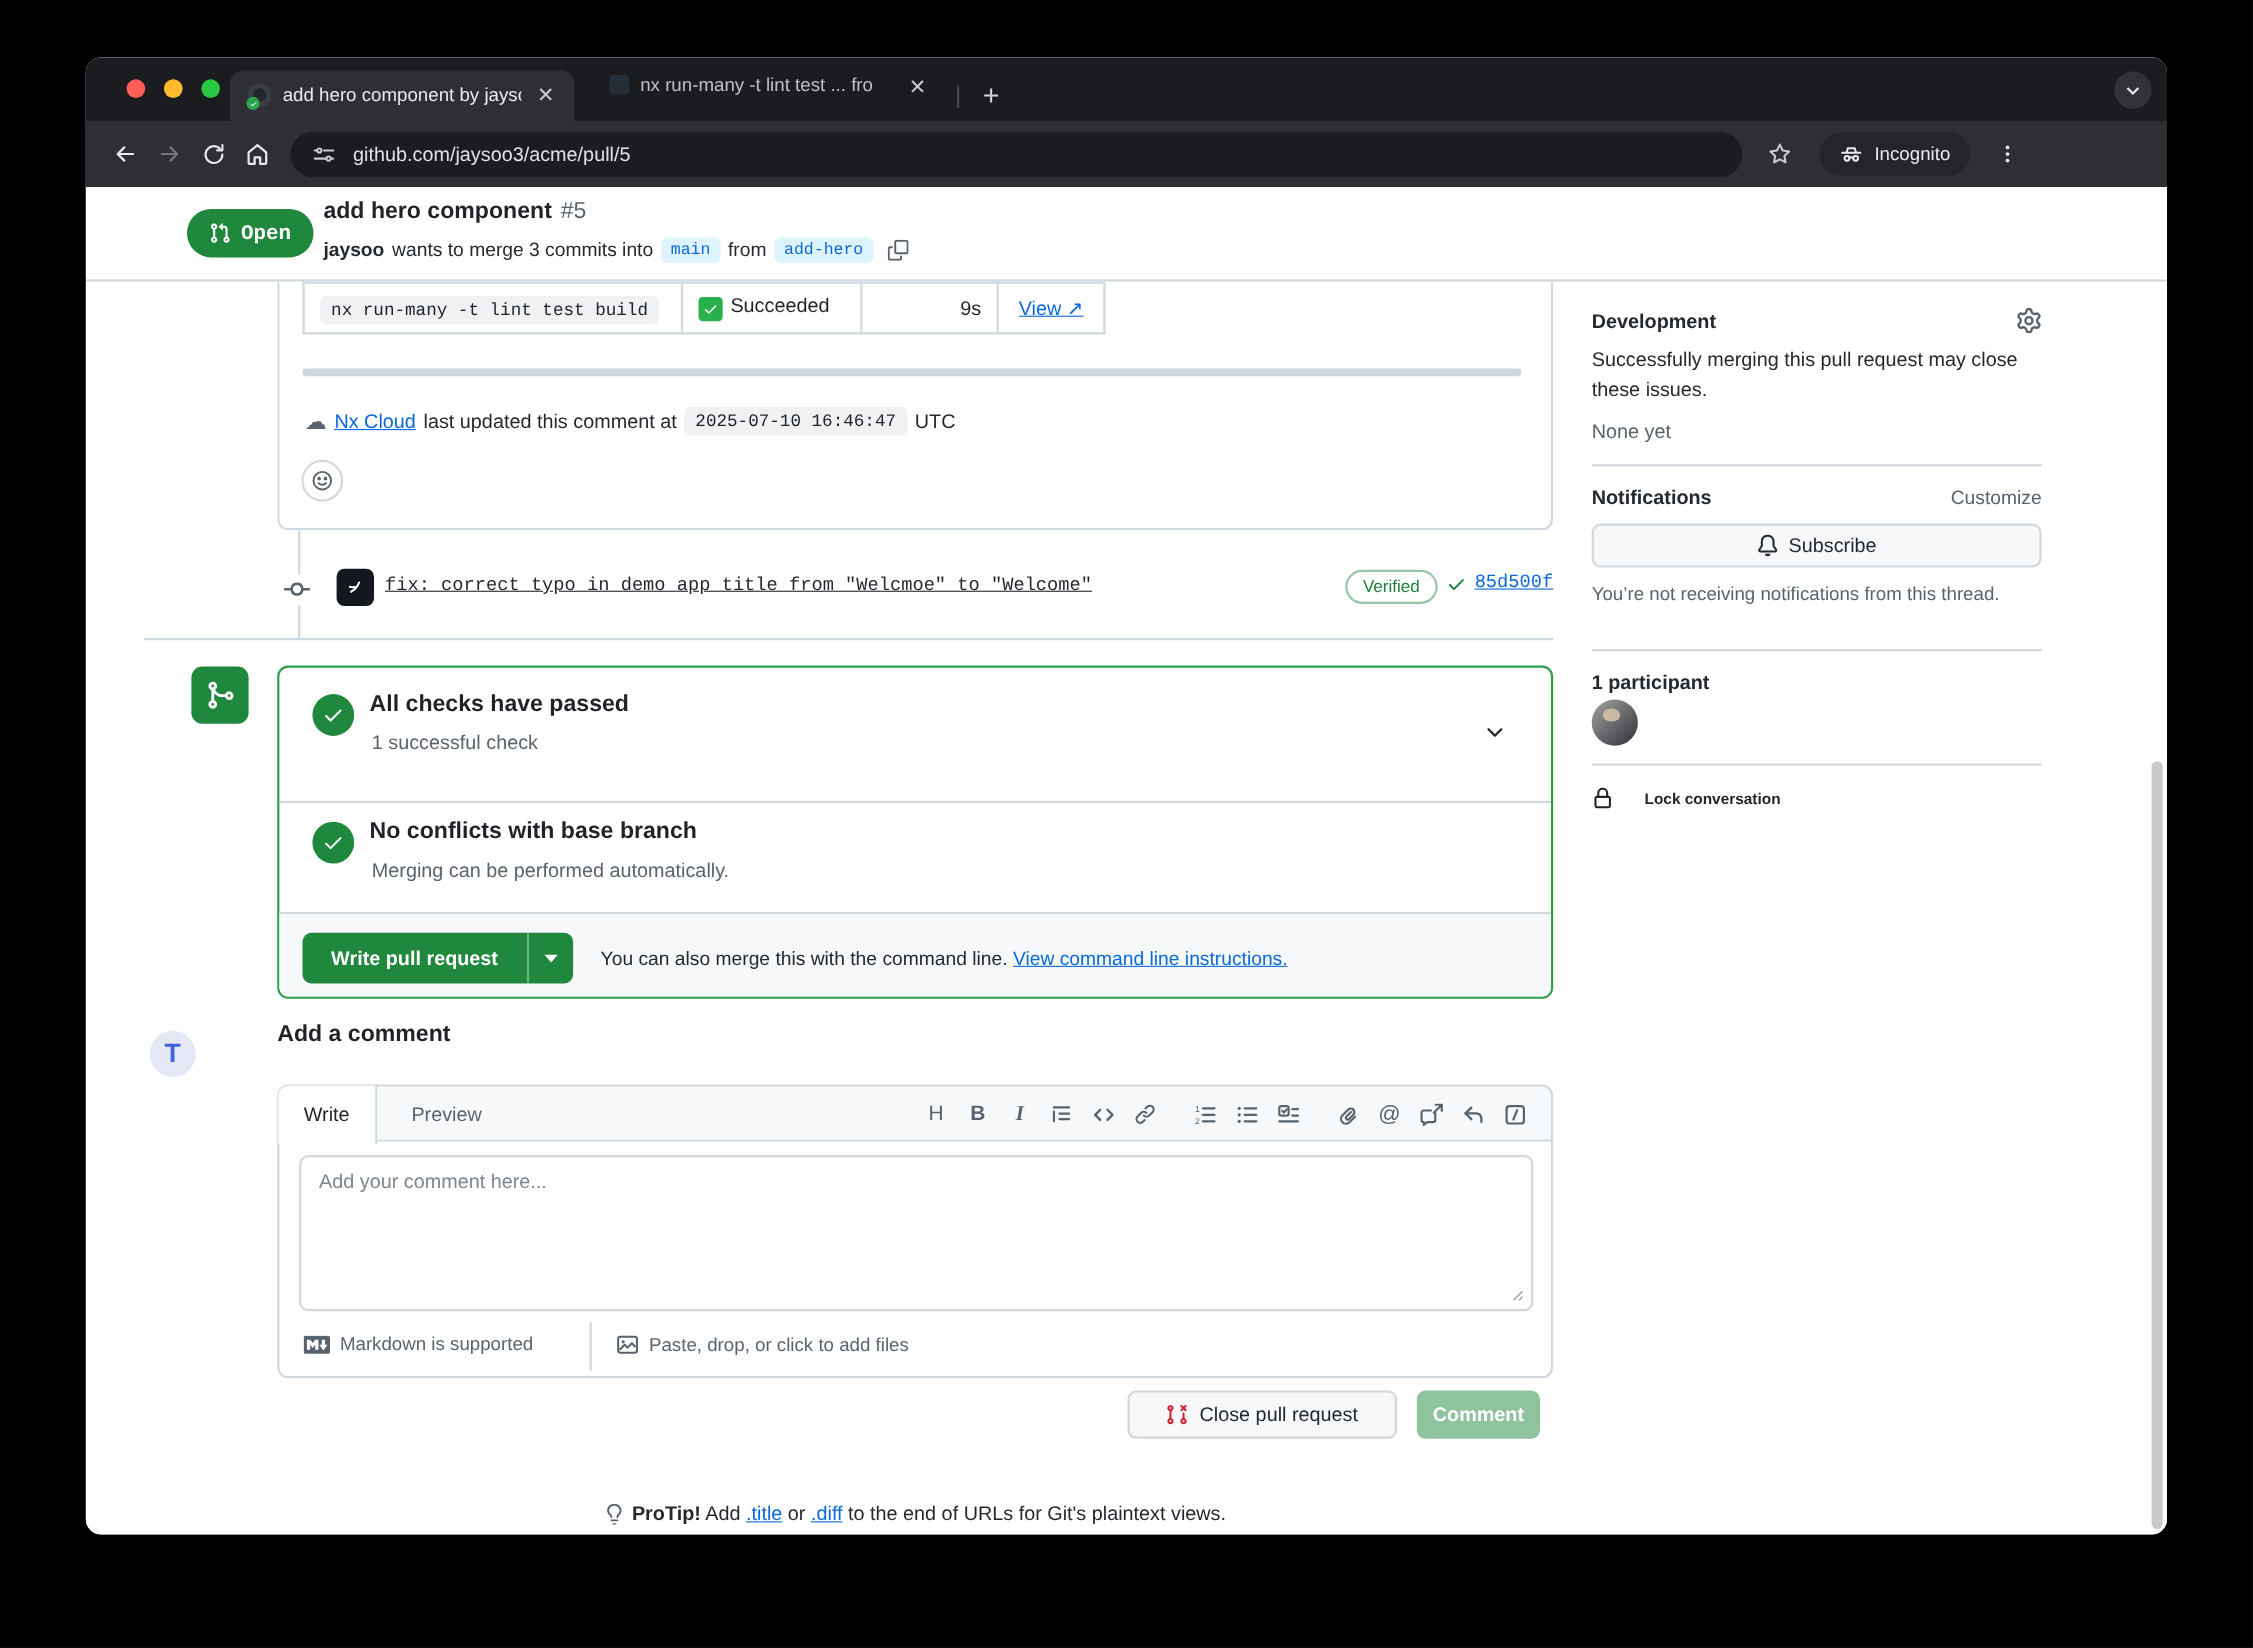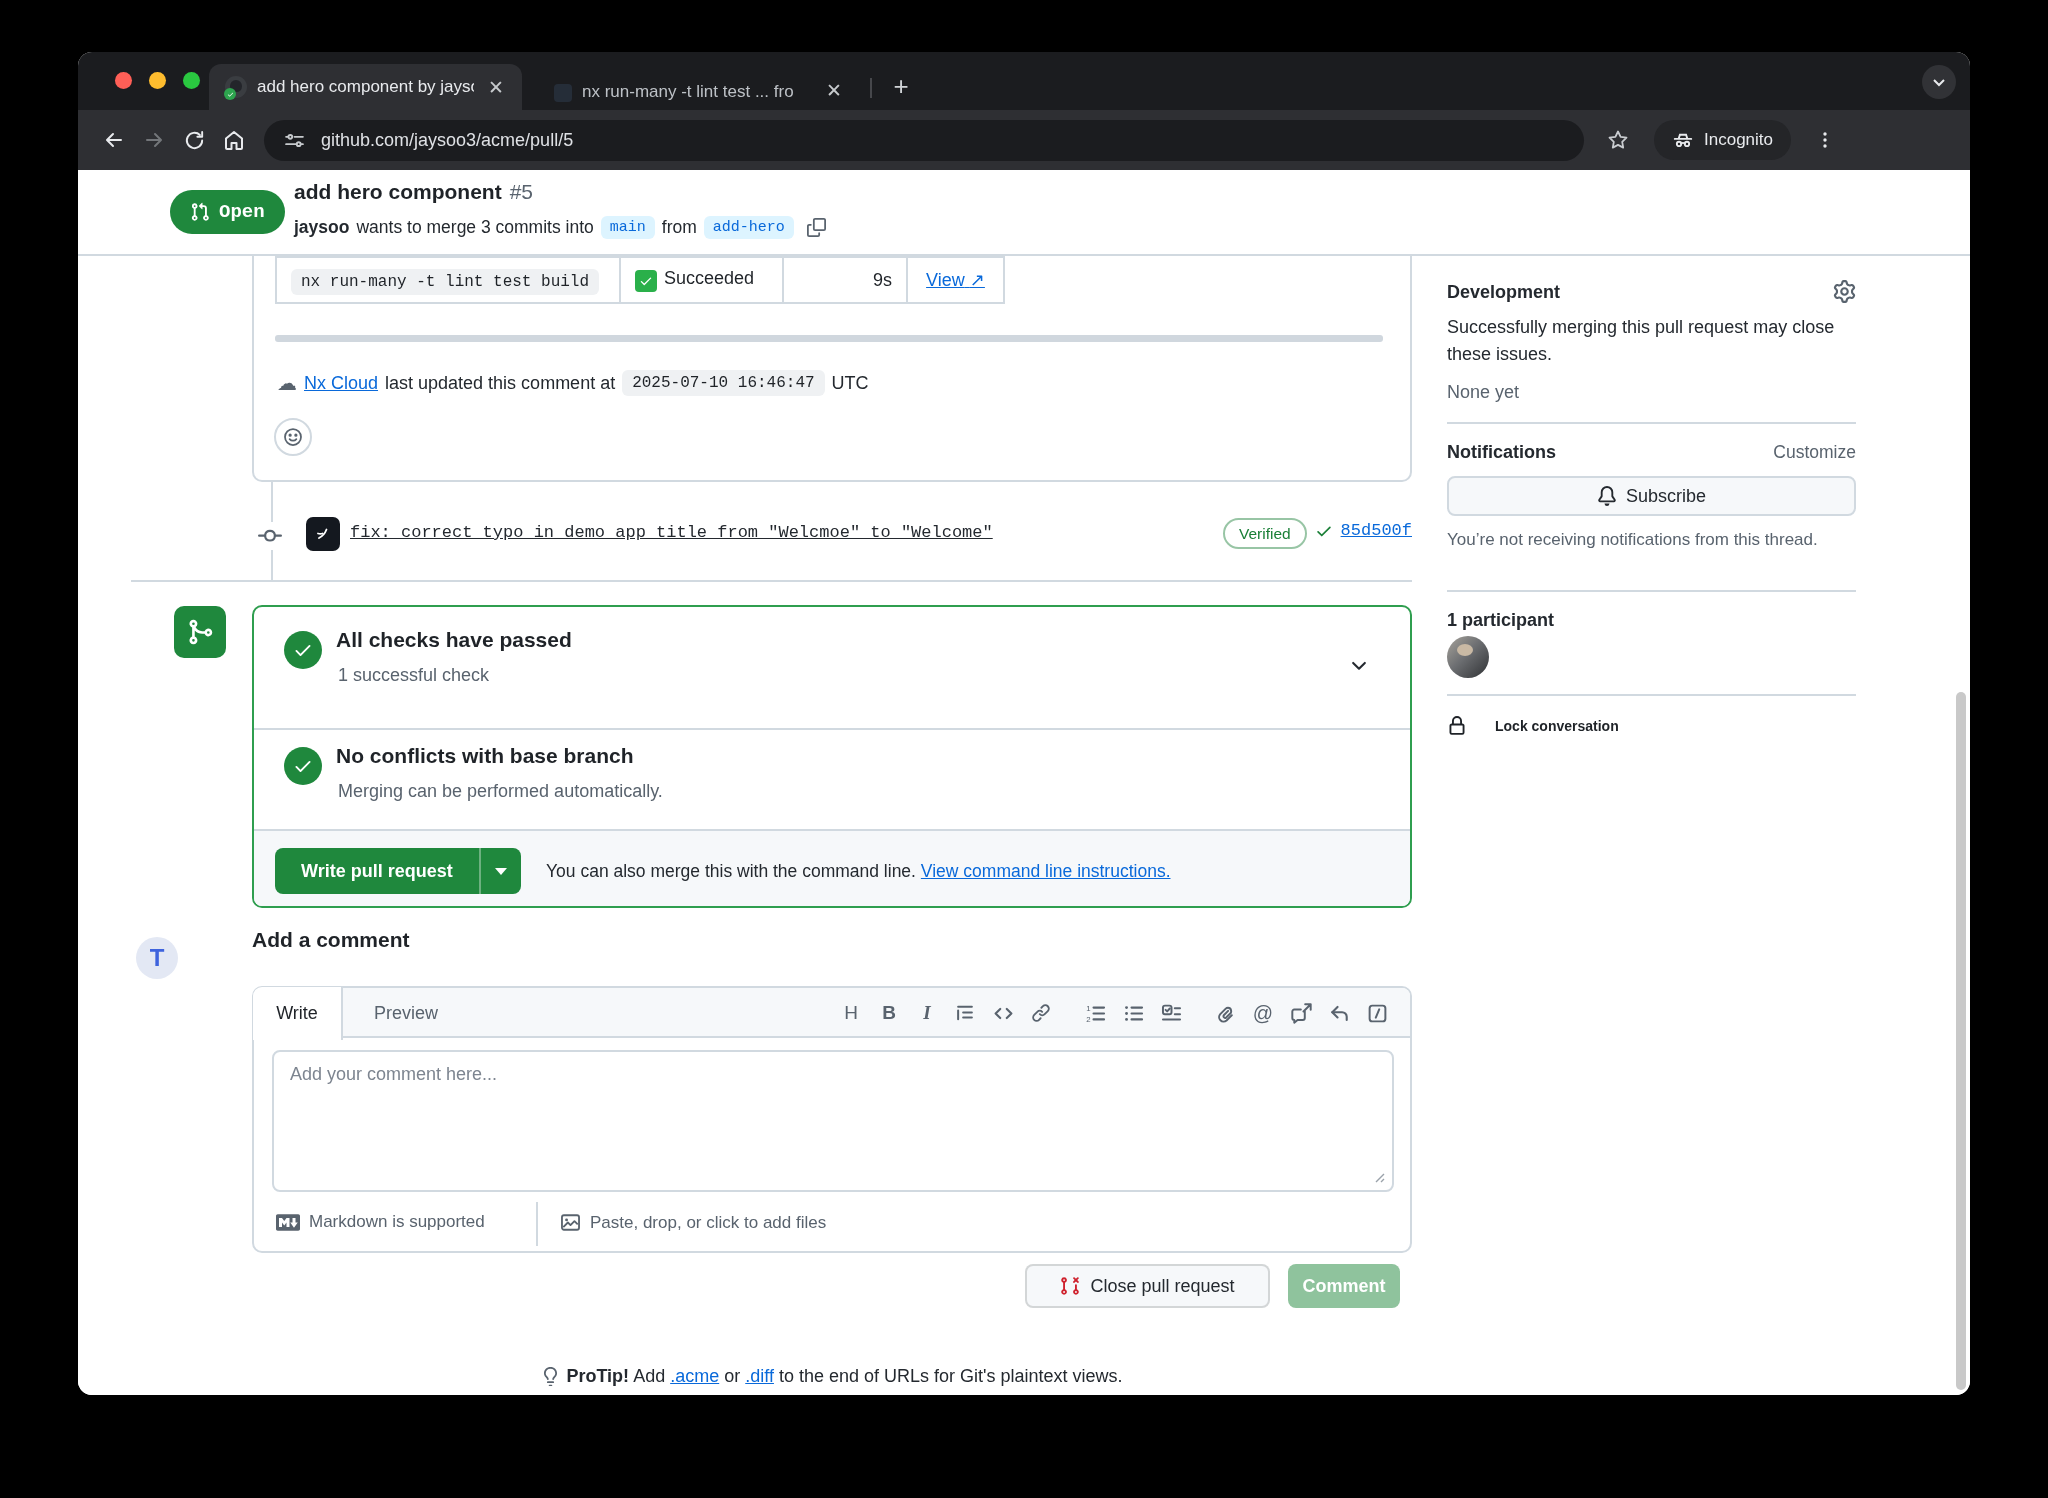--- a/index.html
+++ b/index.html
@@ -11,21 +11,21 @@
   
   #win{position:absolute;left:78px;top:52px;width:1892px;height:1343px;border-radius:14px;
     overflow:hidden;background:#fff;display:flex;flex-direction:column;box-shadow:0 10px 40px rgba(0,0,0,.6);}
 
   
   #tabstrip{position:relative;height:58px;background:#1b1c1f;flex:0 0 auto;}
   .light{position:absolute;top:20px;width:17px;height:17px;border-radius:50%;}
   .tab-active{position:absolute;left:131px;top:12px;width:313px;height:46px;background:#2e2f33;
     border-radius:12px 12px 0 0;display:flex;align-items:center;padding:0 14px 0 16px;}
   .tab-title{flex:1;color:#e8eaed;font-size:17px;white-space:nowrap;overflow:hidden;margin:0 10px;}
-  .tab-inactive{position:absolute;left:460px;top:4px;width:318px;height:46px;display:flex;align-items:flex-end;padding:0 10px 0 16px;}
+  .tab-inactive{position:absolute;left:460px;top:16px;width:318px;height:46px;display:flex;align-items:flex-start;padding:0 10px 0 16px;}
   .tab-inactive .tab-title{color:#bdc1c6;}
   .tab-close{color:#c7cacd;font-size:19px;line-height:1;padding:2px 4px;border-radius:50%;}
   .tab-sep{position:absolute;left:792px;top:26px;width:2px;height:20px;background:#46474b;}
   .newtab{position:absolute;left:806px;top:17px;width:34px;height:34px;color:#d0d3d6;font-size:26px;
     display:flex;align-items:center;justify-content:center;border-radius:50%;}
   .tabsearch{position:absolute;right:14px;top:13px;width:34px;height:34px;border-radius:50%;background:#313236;
     display:flex;align-items:center;justify-content:center;color:#e8eaed;}
   .fav1{width:22px;height:22px;border-radius:50%;background:#3a3d41;position:relative;flex:0 0 auto;}
   .fav1 .blob{position:absolute;left:5px;top:4px;width:12px;height:12px;border-radius:50% 50% 45% 45%;background:#23252a;}
   .fav1 .ok{position:absolute;left:-1px;bottom:-2px;width:12px;height:12px;border-radius:50%;background:#2da44e;
@@ -484,21 +484,21 @@
       <span>Close pull request</span>
     </div>
     <div class="comment-btn">Comment</div>
 
 
     <div class="protip">
       <svg width="19" height="19" viewBox="0 0 16 16" fill="currentColor">
           <path d="M8 1.5c-2.363 0-4 1.69-4 3.75 0 .984.424 1.625.984 2.304l.214.253c.223.264.47.556.673.848.284.411.537.896.621 1.49a.75.75 0 0 1-1.484.211c-.04-.282-.163-.547-.37-.847a8.456 8.456 0 0 0-.542-.68c-.084-.1-.173-.205-.268-.32C3.201 7.75 2.5 6.766 2.5 5.25 2.5 2.31 4.863 0 8 0s5.5 2.31 5.5 5.25c0 1.516-.701 2.5-1.328 3.259-.095.115-.184.22-.268.319-.207.245-.383.453-.541.681-.208.3-.33.565-.37.847a.751.751 0 0 1-1.485-.212c.084-.593.337-1.078.621-1.489.203-.292.45-.584.673-.848.075-.088.147-.173.213-.253.561-.679.985-1.32.985-2.304 0-2.06-1.637-3.75-4-3.75ZM5.75 12h4.5a.75.75 0 0 1 0 1.5h-4.5a.75.75 0 0 1 0-1.5Zm.75 3.75a.75.75 0 0 1 .75-.75h1.5a.75.75 0 0 1 0 1.5h-1.5a.75.75 0 0 1-.75-.75Z"></path>
         </svg><b>ProTip!</b>
       <span>Add</span>
-      <span class="link">.acme</span>
+      <span class="link">.title</span>
       <span>or</span>
       <span class="link">.diff</span>
       <span>to the end of URLs for Git's plaintext views.</span>
     </div>
 
     <div id="sidebar">
       <div class="sb-h abs" style="left:0;top:112px">Development</div>
       <svg class="abs" style="right:0;top:110px;color:#59636e" width="23" height="23" viewBox="0 0 16 16" fill="currentColor">
           <path d="M8 0a8.2 8.2 0 0 1 .701.031C9.444.095 9.99.645 10.16 1.29l.288 1.107c.018.066.079.158.212.224.231.114.454.243.668.386.123.082.233.09.299.071l1.103-.303c.644-.176 1.392.021 1.82.63.27.385.506.792.704 1.218.315.675.111 1.422-.364 1.891l-.814.806c-.049.048-.098.147-.088.294.016.257.016.515 0 .772-.01.147.038.246.088.294l.814.806c.475.469.679 1.216.364 1.891a7.977 7.977 0 0 1-.704 1.217c-.428.61-1.176.807-1.82.63l-1.102-.302c-.067-.019-.177-.011-.3.071a5.909 5.909 0 0 1-.668.386c-.133.066-.194.158-.211.224l-.29 1.106c-.168.646-.715 1.196-1.458 1.26a8.006 8.006 0 0 1-1.402 0c-.743-.064-1.289-.614-1.458-1.26l-.289-1.106c-.018-.066-.079-.158-.212-.224a5.738 5.738 0 0 1-.668-.386c-.123-.082-.233-.09-.299-.071l-1.103.303c-.644.176-1.392-.021-1.82-.63a8.12 8.12 0 0 1-.704-1.218c-.315-.675-.111-1.422.363-1.891l.815-.806c.05-.048.098-.147.088-.294a6.214 6.214 0 0 1 0-.772c.01-.147-.038-.246-.088-.294l-.815-.806C.635 6.045.431 5.298.746 4.623a7.92 7.92 0 0 1 .704-1.217c.428-.61 1.176-.807 1.82-.63l1.102.302c.067.019.177.011.3-.071.214-.143.437-.272.668-.386.133-.066.194-.158.211-.224l.29-1.106C6.009.645 6.556.095 7.299.03 7.53.01 7.764 0 8 0Zm-.571 1.525c-.036.003-.108.036-.137.146l-.289 1.105c-.147.561-.549.967-.998 1.189-.173.086-.34.183-.5.29-.417.278-.97.423-1.529.27l-1.103-.303c-.109-.03-.175.016-.195.045-.22.312-.412.644-.573.99-.014.031-.021.11.059.19l.815.806c.411.406.562.957.53 1.456a4.709 4.709 0 0 0 0 .582c.032.499-.119 1.05-.53 1.456l-.815.806c-.081.08-.073.159-.059.19.162.346.353.677.573.989.02.03.085.076.195.046l1.102-.303c.56-.153 1.113-.008 1.53.27.161.107.328.204.501.29.447.222.85.629.997 1.189l.289 1.105c.029.109.101.143.137.146a6.6 6.6 0 0 0 1.142 0c.036-.003.108-.036.137-.146l.289-1.105c.147-.561.549-.967.998-1.189.173-.086.34-.183.5-.29.417-.278.97-.423 1.529-.27l1.103.303c.109.029.175-.016.195-.045.22-.313.411-.644.573-.99.014-.031.021-.11-.059-.19l-.815-.806c-.411-.406-.562-.957-.53-1.456a4.709 4.709 0 0 0 0-.582c-.032-.499.119-1.05.53-1.456l.815-.806c.081-.08.073-.159.059-.19a6.464 6.464 0 0 0-.573-.989c-.02-.03-.085-.076-.195-.046l-1.102.303c-.56.153-1.113.008-1.53-.27a4.44 4.44 0 0 0-.501-.29c-.447-.222-.85-.629-.997-1.189l-.289-1.105c-.029-.11-.101-.143-.137-.146a6.6 6.6 0 0 0-1.142 0ZM11 8a3 3 0 1 1-6 0 3 3 0 0 1 6 0ZM9.5 8a1.5 1.5 0 1 0-3.001.001A1.5 1.5 0 0 0 9.5 8Z"></path>
         </svg>

